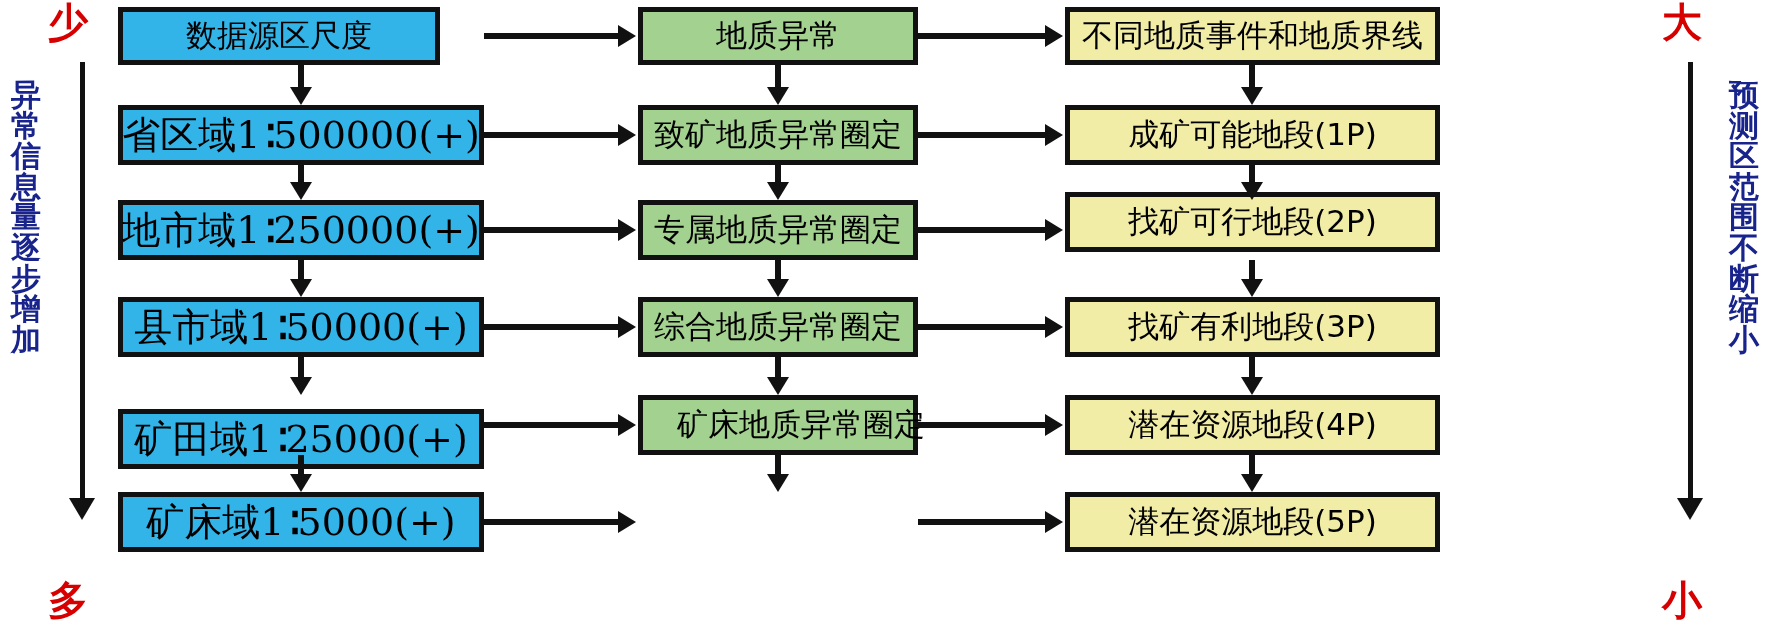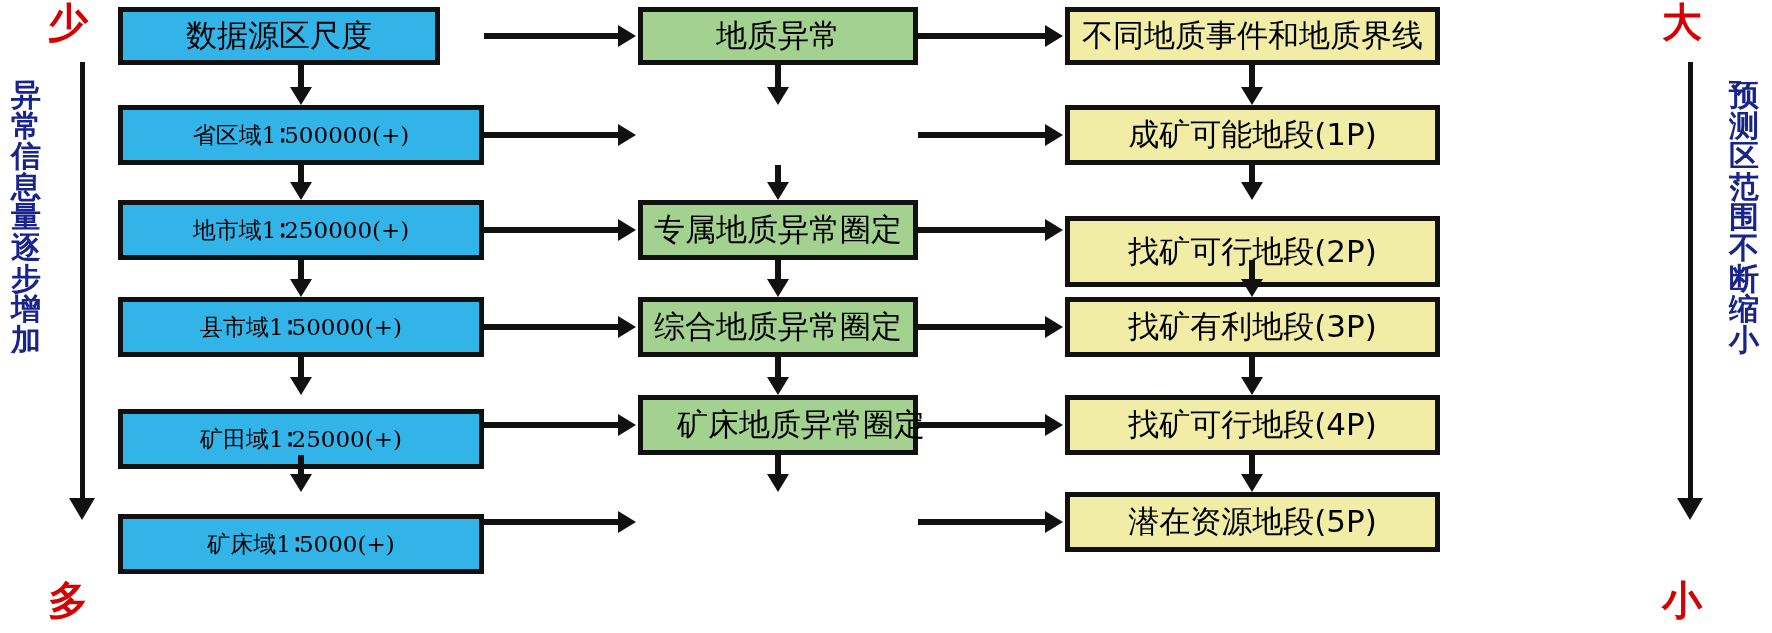--- a/index.html
+++ b/index.html
@@ -36,21 +36,21 @@
   .node{
     position:absolute;box-sizing:border-box;
     border:5px solid #111;
     display:flex;align-items:center;justify-content:center;
     font-size:31px;color:#000;white-space:nowrap;
     font-family:"DejaVu Sans","Liberation Sans",sans-serif;
   }
   .node.blue{background:#32b4e8;}
   .node.green{background:#a3d18f;}
   .node.yellow{background:#f1ecA6;}
-  .node.scale{font-family:"DejaVu Serif","Liberation Serif",serif;font-size:23px;}
+  .node.scale{font-family:"DejaVu Serif","Liberation Serif",serif;font-size:38px;}
 
   
   .vconn{position:absolute;}
   .vconn .shaft{position:absolute;left:50%;margin-left:-3px;width:6px;background:#111;top:0;}
   .vconn .head{
     position:absolute;left:50%;margin-left:-11px;width:0;height:0;
     border-left:11px solid transparent;border-right:11px solid transparent;
     border-top:18px solid #111;
   }
   
@@ -85,21 +85,21 @@
     </div>
   </div>
 
   <div class="col" style="left:0;width:1772px;">
 
     <div class="node blue" style="left:118px;top:7px;width:322px;height:58px;">数据源区尺度</div>
     <div class="node blue scale" style="left:118px;top:105px;width:366px;height:60px;">省区域1∶500000(+)</div>
     <div class="node blue scale" style="left:118px;top:200px;width:366px;height:60px;">地市域1∶250000(+)</div>
     <div class="node blue scale" style="left:118px;top:297px;width:366px;height:60px;">县市域1∶50000(+)</div>
     <div class="node blue scale" style="left:118px;top:409px;width:366px;height:60px;">矿田域1∶25000(+)</div>
-    <div class="node blue scale" style="left:118px;top:514px;width:366px;height:60px;">矿床域1∶5000(+)</div>
+    <div class="node blue scale" style="left:118px;top:492px;width:366px;height:60px;">矿床域1∶5000(+)</div>
 
     <div class="vconn" style="left:271px;top:65px;width:60px;height:40px;">
       <div class="shaft" style="height:24px;"></div>
         <div class="head" style="top:22px;"></div>
     </div>
     <div class="vconn" style="left:271px;top:165px;width:60px;height:35px;">
       <div class="shaft" style="height:19px;"></div>
         <div class="head" style="top:17px;"></div>
     </div>
     <div class="vconn" style="left:271px;top:260px;width:60px;height:37px;">
@@ -112,20 +112,21 @@
     </div>
     <div class="vconn" style="left:271px;top:455px;width:60px;height:37px;">
       <div class="shaft" style="height:21px;"></div>
         <div class="head" style="top:19px;"></div>
     </div>
   </div>
 
   <div class="col" style="left:0;width:1772px;">
 
     <div class="node green" style="left:638px;top:7px;width:280px;height:58px;">地质异常</div>
+    <div class="node green" style="left:638px;top:105px;width:280px;height:60px;">致矿地质异常圈定</div>
     <div class="node green" style="left:638px;top:297px;width:280px;height:60px;">综合地质异常圈定</div>
     <div class="node green" style="left:638px;top:200px;width:280px;height:60px;">专属地质异常圈定</div>
     <div class="node green" style="left:638px;top:395px;width:280px;height:60px;padding-left:46px;">矿床地质异常圈定</div>
 
     <div class="vconn" style="left:748px;top:65px;width:60px;height:40px;">
       <div class="shaft" style="height:24px;"></div>
         <div class="head" style="top:22px;"></div>
     </div>
     <div class="vconn" style="left:748px;top:165px;width:60px;height:35px;">
       <div class="shaft" style="height:19px;"></div>
@@ -142,23 +143,23 @@
     <div class="vconn" style="left:748px;top:455px;width:60px;height:37px;">
       <div class="shaft" style="height:21px;"></div>
         <div class="head" style="top:19px;"></div>
     </div>
   </div>
 
   <div class="col" style="left:0;width:1772px;">
 
     <div class="node yellow" style="left:1065px;top:7px;width:375px;height:58px;">不同地质事件和地质界线</div>
     <div class="node yellow" style="left:1065px;top:105px;width:375px;height:60px;text-align:center;">成矿可能地段(1P)</div>
-    <div class="node yellow" style="left:1065px;top:216px;width:375px;height:71px;">找矿可行地段(2P)</div>
+    <div class="node yellow" style="left:1065px;top:192px;width:375px;height:60px;">找矿可行地段(2P)</div>
     <div class="node yellow" style="left:1065px;top:297px;width:375px;height:60px;">找矿有利地段(3P)</div>
-    <div class="node yellow" style="left:1065px;top:395px;width:375px;height:60px;">找矿可行地段(4P)</div>
+    <div class="node yellow" style="left:1065px;top:395px;width:375px;height:60px;">潜在资源地段(4P)</div>
     <div class="node yellow" style="left:1065px;top:492px;width:375px;height:60px;">潜在资源地段(5P)</div>
 
     <div class="vconn" style="left:1222px;top:65px;width:60px;height:40px;">
       <div class="shaft" style="height:24px;"></div>
         <div class="head" style="top:22px;"></div>
     </div>
     <div class="vconn" style="left:1222px;top:165px;width:60px;height:35px;">
       <div class="shaft" style="height:19px;"></div>
         <div class="head" style="top:17px;"></div>
     </div>

